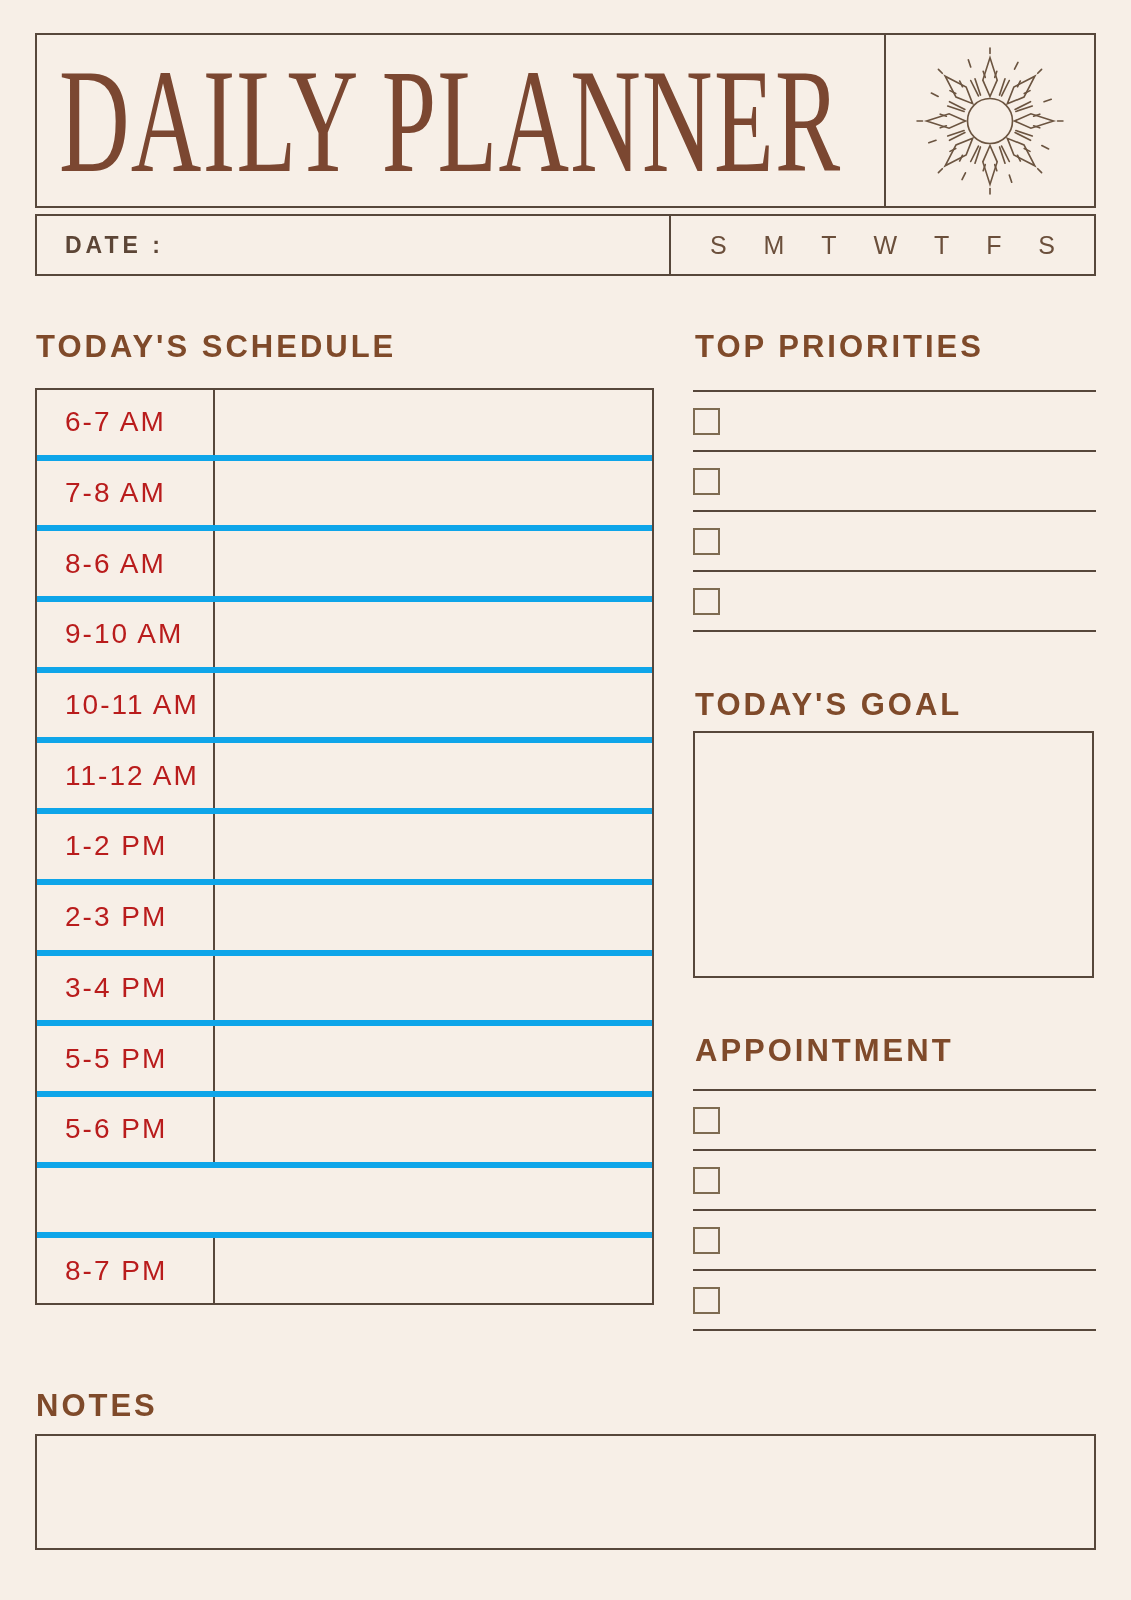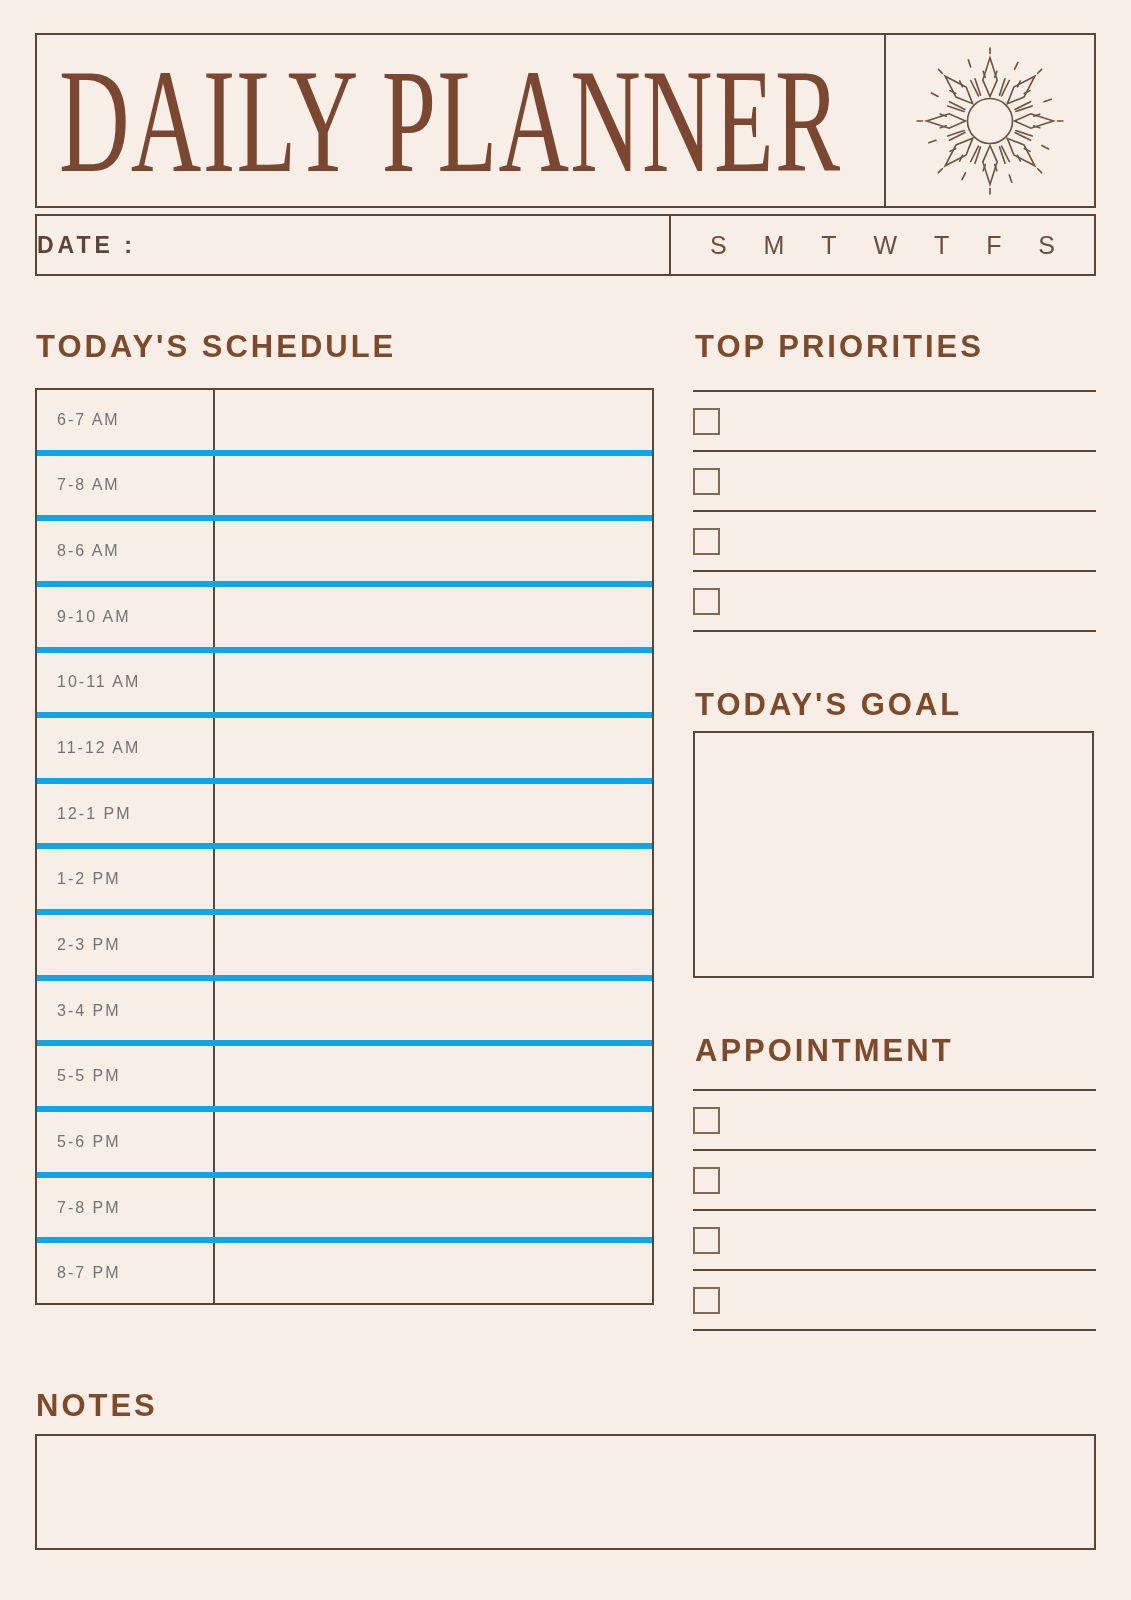--- a/index.html
+++ b/index.html
@@ -14,42 +14,42 @@
   .title-wrap{flex:1;display:flex;align-items:center;padding-left:22px;overflow:hidden;}
   .main-title{
     font-family:"Liberation Serif",serif;font-weight:400;font-size:148px;line-height:1;
     letter-spacing:2px;color:#7b4731;transform:scaleX(0.66);transform-origin:left center;
     white-space:nowrap;
   }
   .sun-wrap{width:208px;border-left:2px solid #57473b;display:flex;align-items:center;justify-content:center;}
 
   
   #date-box{left:35px;top:214px;width:1061px;height:62px;display:flex;}
-  .date-cell{flex:1;display:flex;align-items:center;}
+  .date-cell{flex:1;display:flex;align-items:center;padding-left:28px;}
   .date-label{font-size:23px;font-weight:700;letter-spacing:4px;color:#5c4536;}
   .date-field{flex:1;height:100%;}
   .days-cell{width:423px;border-left:2px solid #57473b;display:flex;align-items:center;justify-content:center;}
   .days-inner{width:345px;display:flex;justify-content:space-between;font-size:25px;color:#6b4f3b;}
   .days-inner span{display:inline-block;}
 
   
   .section-title{position:absolute;font-weight:700;font-size:31px;letter-spacing:3px;color:#7f4a2a;line-height:1;white-space:nowrap;}
   #schedule-title{left:36px;top:331px;}
   #priorities-title{left:695px;top:331px;}
   #goal-title{left:695px;top:689px;}
   #appointment-title{left:695px;top:1035px;}
   #notes-title{left:36px;top:1390px;}
 
   
   #schedule-table{left:35px;top:388px;width:619px;height:917px;display:flex;flex-direction:column;}
   .srow{flex:1;display:flex;border-top:6px solid #0ea5e9;min-height:0;}
   .srow.first{border-top:none;}
   .time-cell{
     width:178px;border-right:2px solid #57473b;display:flex;align-items:center;
-    padding-left:20px;font-size:16px;letter-spacing:2px;color:#737373;box-sizing:border-box;white-space:nowrap;
+    padding-left:28px;font-size:28px;letter-spacing:2px;color:#b91c1c;box-sizing:border-box;white-space:nowrap;
   }
   .entry-cell{flex:1;}
 
   
   .check-list{position:absolute;left:693px;width:403px;border-top:2px solid #57473b;}
   #priorities-list{top:390px;}
   #appointment-list{top:1089px;}
   .check-row{height:58px;border-bottom:2px solid #57473b;display:flex;align-items:center;}
   .checkbox{width:23px;height:23px;border:2px solid #7e6b51;flex:0 0 auto;}
   .fill-line{flex:1;height:100%;}
@@ -149,45 +149,40 @@
     </div>
     <div class="srow">
       <div class="time-cell">10-11 AM</div>
       <div class="entry-cell"></div>
     </div>
     <div class="srow">
       <div class="time-cell">11-12 AM</div>
       <div class="entry-cell"></div>
     </div>
     <div class="srow">
-      <div class="time-cell">12-1 PM</div>
-      <div class="entry-cell"></div>
-    </div>
-    <div class="srow">
       <div class="time-cell">1-2 PM</div>
       <div class="entry-cell"></div>
     </div>
     <div class="srow">
       <div class="time-cell">2-3 PM</div>
       <div class="entry-cell"></div>
     </div>
     <div class="srow">
       <div class="time-cell">3-4 PM</div>
       <div class="entry-cell"></div>
     </div>
     <div class="srow">
       <div class="time-cell">5-5 PM</div>
       <div class="entry-cell"></div>
     </div>
     <div class="srow">
       <div class="time-cell">5-6 PM</div>
       <div class="entry-cell"></div>
     </div>
     <div class="srow">
-      <div class="time-cell">7-8 PM</div>
       <div class="entry-cell"></div>
     </div>
     <div class="srow">
       <div class="time-cell">8-7 PM</div>
       <div class="entry-cell"></div>
     </div>
   </div>
 
   <div class="check-list" id="priorities-list">
     <div class="check-row">

